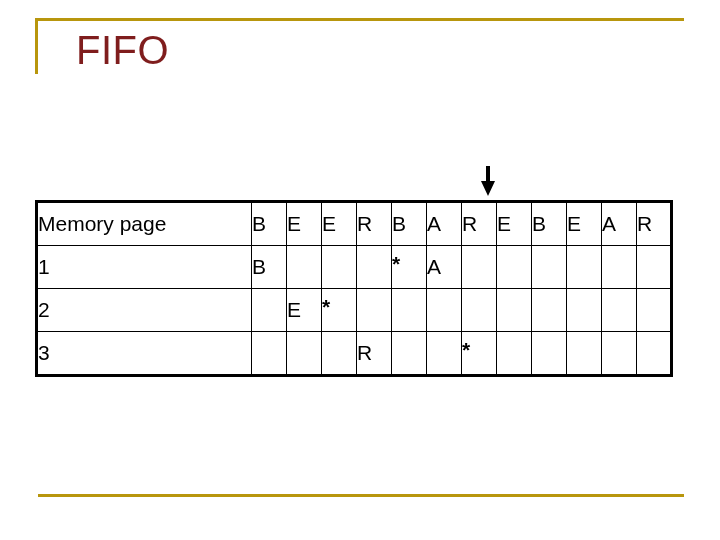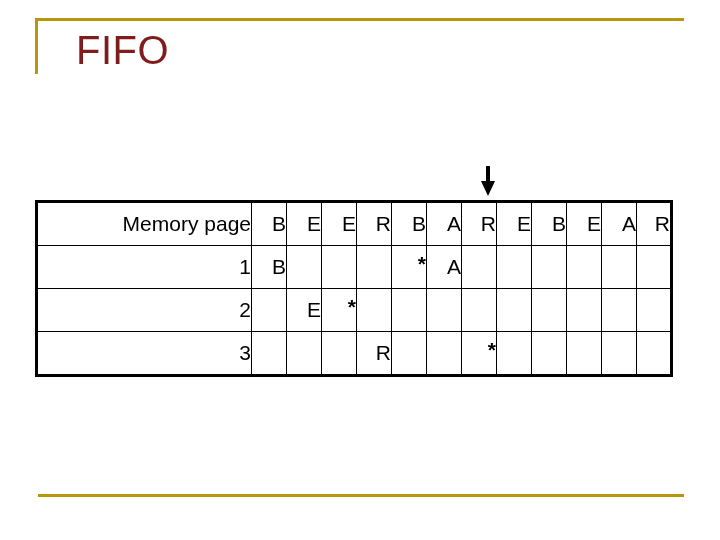--- a/index.html
+++ b/index.html
@@ -70,21 +70,21 @@
     left: 35px;
     top: 200px;
     border-collapse: collapse;
     table-layout: fixed;
     background: #ffffff;
   }
   #fifo-table td {
     border: 1px solid #000000;
     padding: 0;
     margin: 16px;
-    text-align: right;
+    text-align: left;
     vertical-align: middle;
     height: 42px;
     font-size: 21px;
     color: #000000;
     font-family: "Liberation Sans", sans-serif;
   }
   
   #fifo-table {
     border: 3px solid #000000;
   }

